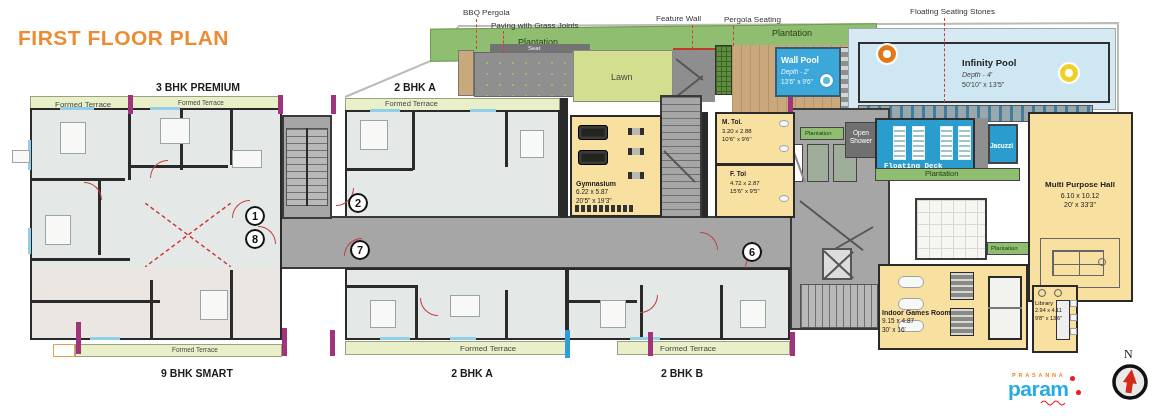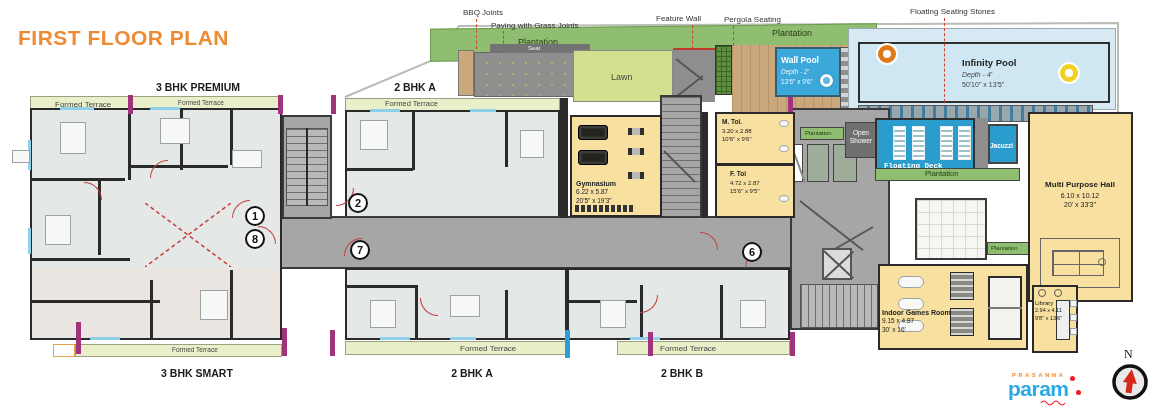--- a/index.html
+++ b/index.html
@@ -293,34 +293,34 @@
   <div class="zone" style="left:1056px;top:300px;width:14px;height:40px;background:#eee;border:1.5px solid #333;"></div>
   <div class="furn" style="left:1070px;top:300px;width:7px;height:7px;"></div>
   <div class="furn" style="left:1070px;top:314px;width:7px;height:7px;"></div>
   <div class="furn" style="left:1070px;top:328px;width:7px;height:7px;"></div>
   <div class="roomtxt" style="left:1035px;top:299px;">
     <div style="font-size:6px;">Library</div>
     <div style="font-size:5.5px;">2.94 x 4.11</div>
     <div style="font-size:5.5px;">9'8" x 13'6"</div>
   </div>
 
-  <div class="lbl" style="left:463px;top:8px;font-size:8px;">BBQ Joints</div>
+  <div class="lbl" style="left:463px;top:8px;font-size:8px;">BBQ Pergola</div>
   <div class="leader" style="left:476px;top:19px;height:30px;"></div>
   <div class="lbl" style="left:491px;top:21px;font-size:8px;">Paving with Grass Joints</div>
   <div class="leader" style="left:503px;top:31px;height:22px;"></div>
   <div class="lbl" style="left:656px;top:14px;font-size:8px;">Feature Wall</div>
   <div class="leader" style="left:692px;top:25px;height:24px;"></div>
   <div class="lbl" style="left:724px;top:15px;font-size:8px;">Pergola Seating</div>
   <div class="leader" style="left:733px;top:26px;height:20px;"></div>
   <div class="lbl" style="left:910px;top:7px;font-size:8px;">Floating Seating Stones</div>
   <div class="leader" style="left:944px;top:18px;height:84px;"></div>
 
   <div class="lbl b c" style="left:118px;top:81px;width:160px;font-size:10.5px;color:#1a1a1a;">3 BHK PREMIUM</div>
   <div class="lbl b c" style="left:375px;top:81px;width:80px;font-size:10.5px;color:#1a1a1a;">2 BHK A</div>
-  <div class="lbl b c" style="left:117px;top:367px;width:160px;font-size:10.5px;color:#1a1a1a;">3 BHK SMART</div>
+  <div class="lbl b c" style="left:117px;top:367px;width:160px;font-size:10.5px;color:#1a1a1a;">9 BHK SMART</div>
   <div class="lbl b c" style="left:432px;top:367px;width:80px;font-size:10.5px;color:#1a1a1a;">2 BHK A</div>
   <div class="lbl b c" style="left:642px;top:367px;width:80px;font-size:10.5px;color:#1a1a1a;">2 BHK B</div>
 
   <div class="marker" style="left:245px;top:206px;">1</div>
   <div class="marker" style="left:245px;top:229px;">8</div>
   <div class="marker" style="left:348px;top:193px;">2</div>
   <div class="marker" style="left:350px;top:240px;">7</div>
   <div class="marker" style="left:742px;top:242px;">6</div>
 
   <div class="lbl" style="left:1012px;top:372px;font-size:5.5px;letter-spacing:2.8px;color:#f58220;font-weight:bold;">PRASANNA</div>

